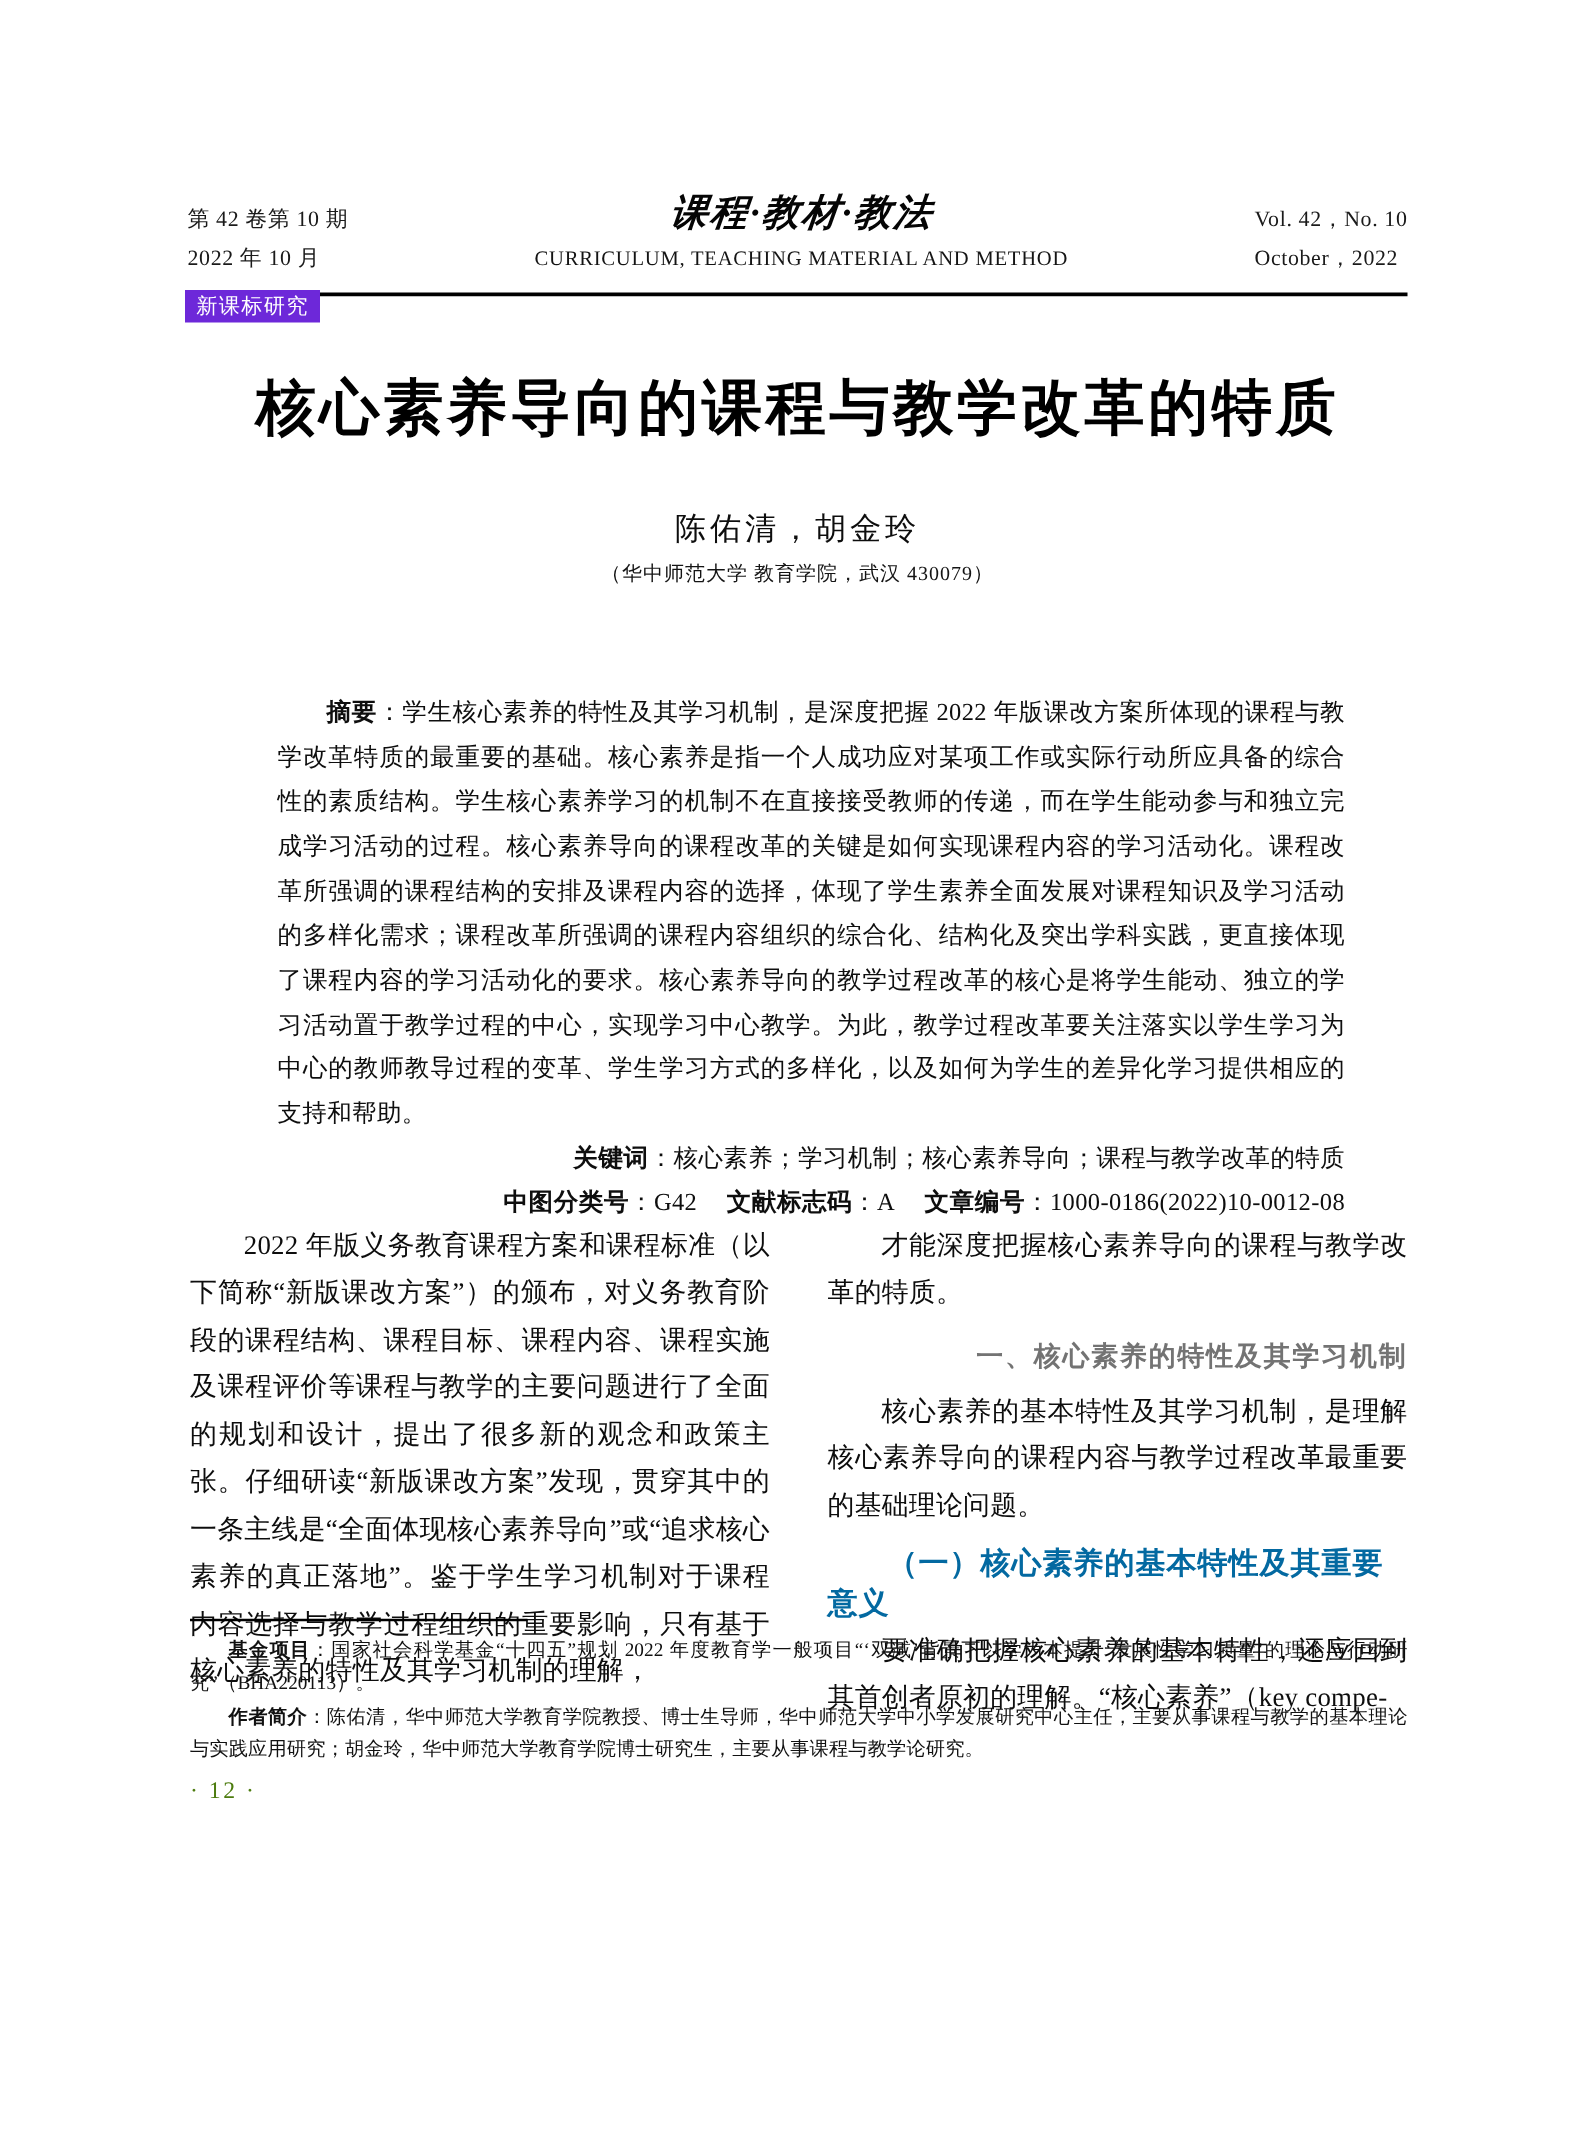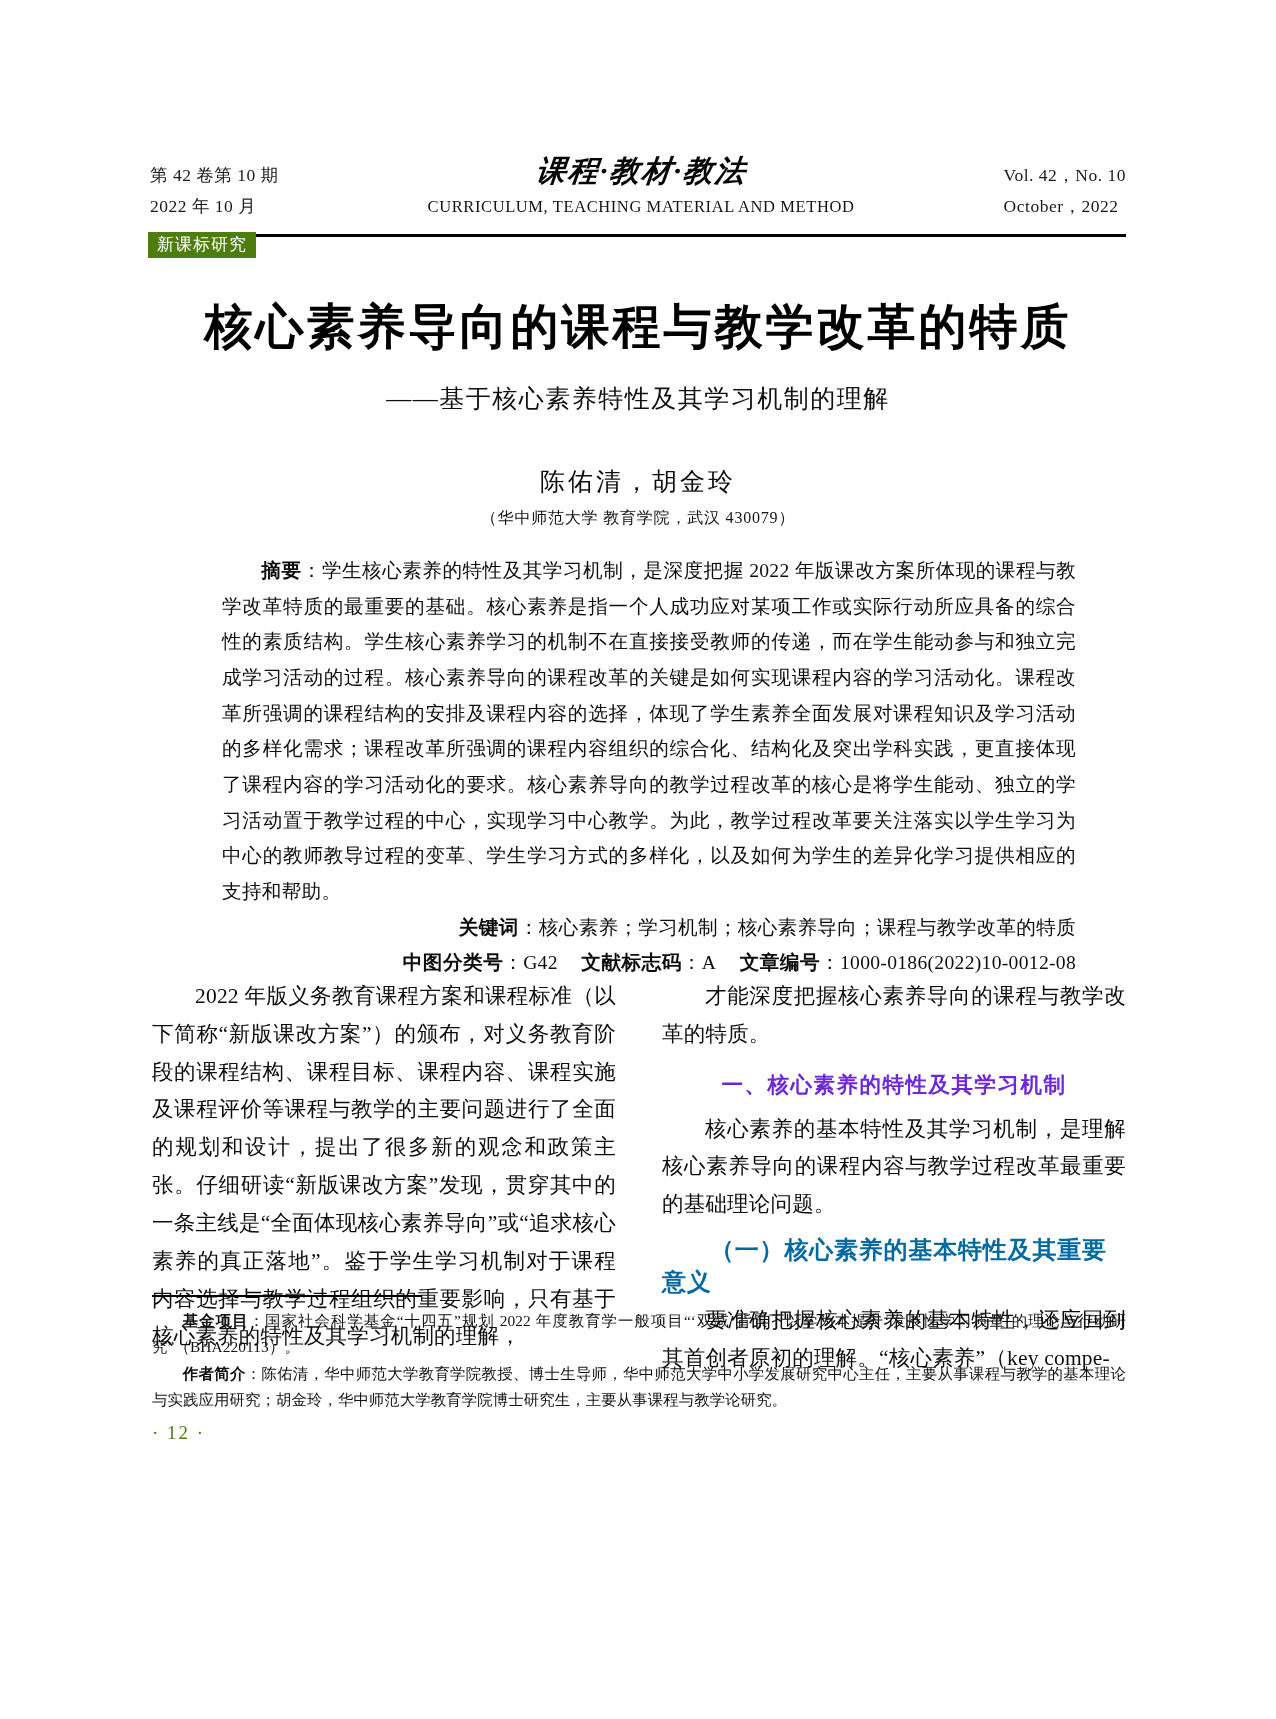--- a/index.html
+++ b/index.html
@@ -76,21 +76,21 @@
     left: 0;
     right: 0;
     top: 2px;
     height: 3px;
     background: #000;
   }
   .section-badge {
     position: absolute;
     left: 0;
     top: 0;
-    background: #4d7c0f;
+    background: #6d28d9;
     color: #ffffff;
     font-family: Liberation Sans, sans-serif;
     font-size: 17px;
     letter-spacing: 1px;
     padding: 4px 9px 5px 9px;
     line-height: 1;
     white-space: nowrap;
   }
 
   
@@ -180,23 +180,23 @@
     text-indent: 2em;
     letter-spacing: 0.2px;
     color: #0d0d0d;
     margin: 0;
   }
   .sec-head {
     font-family: "Liberation Sans", "DejaVu Sans", sans-serif;
     font-size: 21.5px;
     font-weight: 700;
     letter-spacing: 1.5px;
-    text-align: center;
+    text-align: right;
     margin: 16px 0 12px 0;
-    color: #6d28d9;
+    color: #737373;
   }
   .sub-head {
     font-family: "Liberation Sans", "DejaVu Sans", sans-serif;
     font-size: 24px;
     font-weight: 700;
     letter-spacing: 0.8px;
     text-indent: 2em;
     margin: 10px 0 4px 0;
     color: #0369a1;
   }
@@ -261,21 +261,20 @@
     </div>
   </div>
 
   <div class="badge-row">
     <div class="rule-top"></div>
     <div class="section-badge">新课标研究</div>
   </div>
 
   <div class="title-block">
     <div class="art-title">核心素养导向的课程与教学改革的特质</div>
-    <div class="art-subtitle">——基于核心素养特性及其学习机制的理解</div>
     <div class="authors">陈佑清，胡金玲</div>
     <div class="affil">（华中师范大学 教育学院，武汉 430079）</div>
   </div>
 
   <div class="abstract-wrap">
     <div class="abs-para">
       <span class="lbl">摘要</span><span>：</span><span>学生核心素养的特性及其学习机制，是深度把握 2022 年版课改方案所体现的课程与教学改革特质的最重要的基础。核心素养是指一个人成功应对某项工作或实际行动所应具备的综合性的素质结构。学生核心素养学习的机制不在直接接受教师的传递，而在学生能动参与和独立完成学习活动的过程。核心素养导向的课程改革的关键是如何实现课程内容的学习活动化。课程改革所强调的课程结构的安排及课程内容的选择，体现了学生素养全面发展对课程知识及学习活动的多样化需求；课程改革所强调的课程内容组织的综合化、结构化及突出学科实践，更直接体现了课程内容的学习活动化的要求。核心素养导向的教学过程改革的核心是将学生能动、独立的学习活动置于教学过程的中心，实现学习中心教学。为此，教学过程改革要关注落实以学生学习为中心的教师教导过程的变革、学生学习方式的多样化，以及如何为学生的差异化学习提供相应的支持和帮助。</span>
     </div>
     <div class="kw-line">
       <span class="lbl">关键词</span><span>：</span><span>核心素养；学习机制；核心素养导向；课程与教学改革的特质</span>

